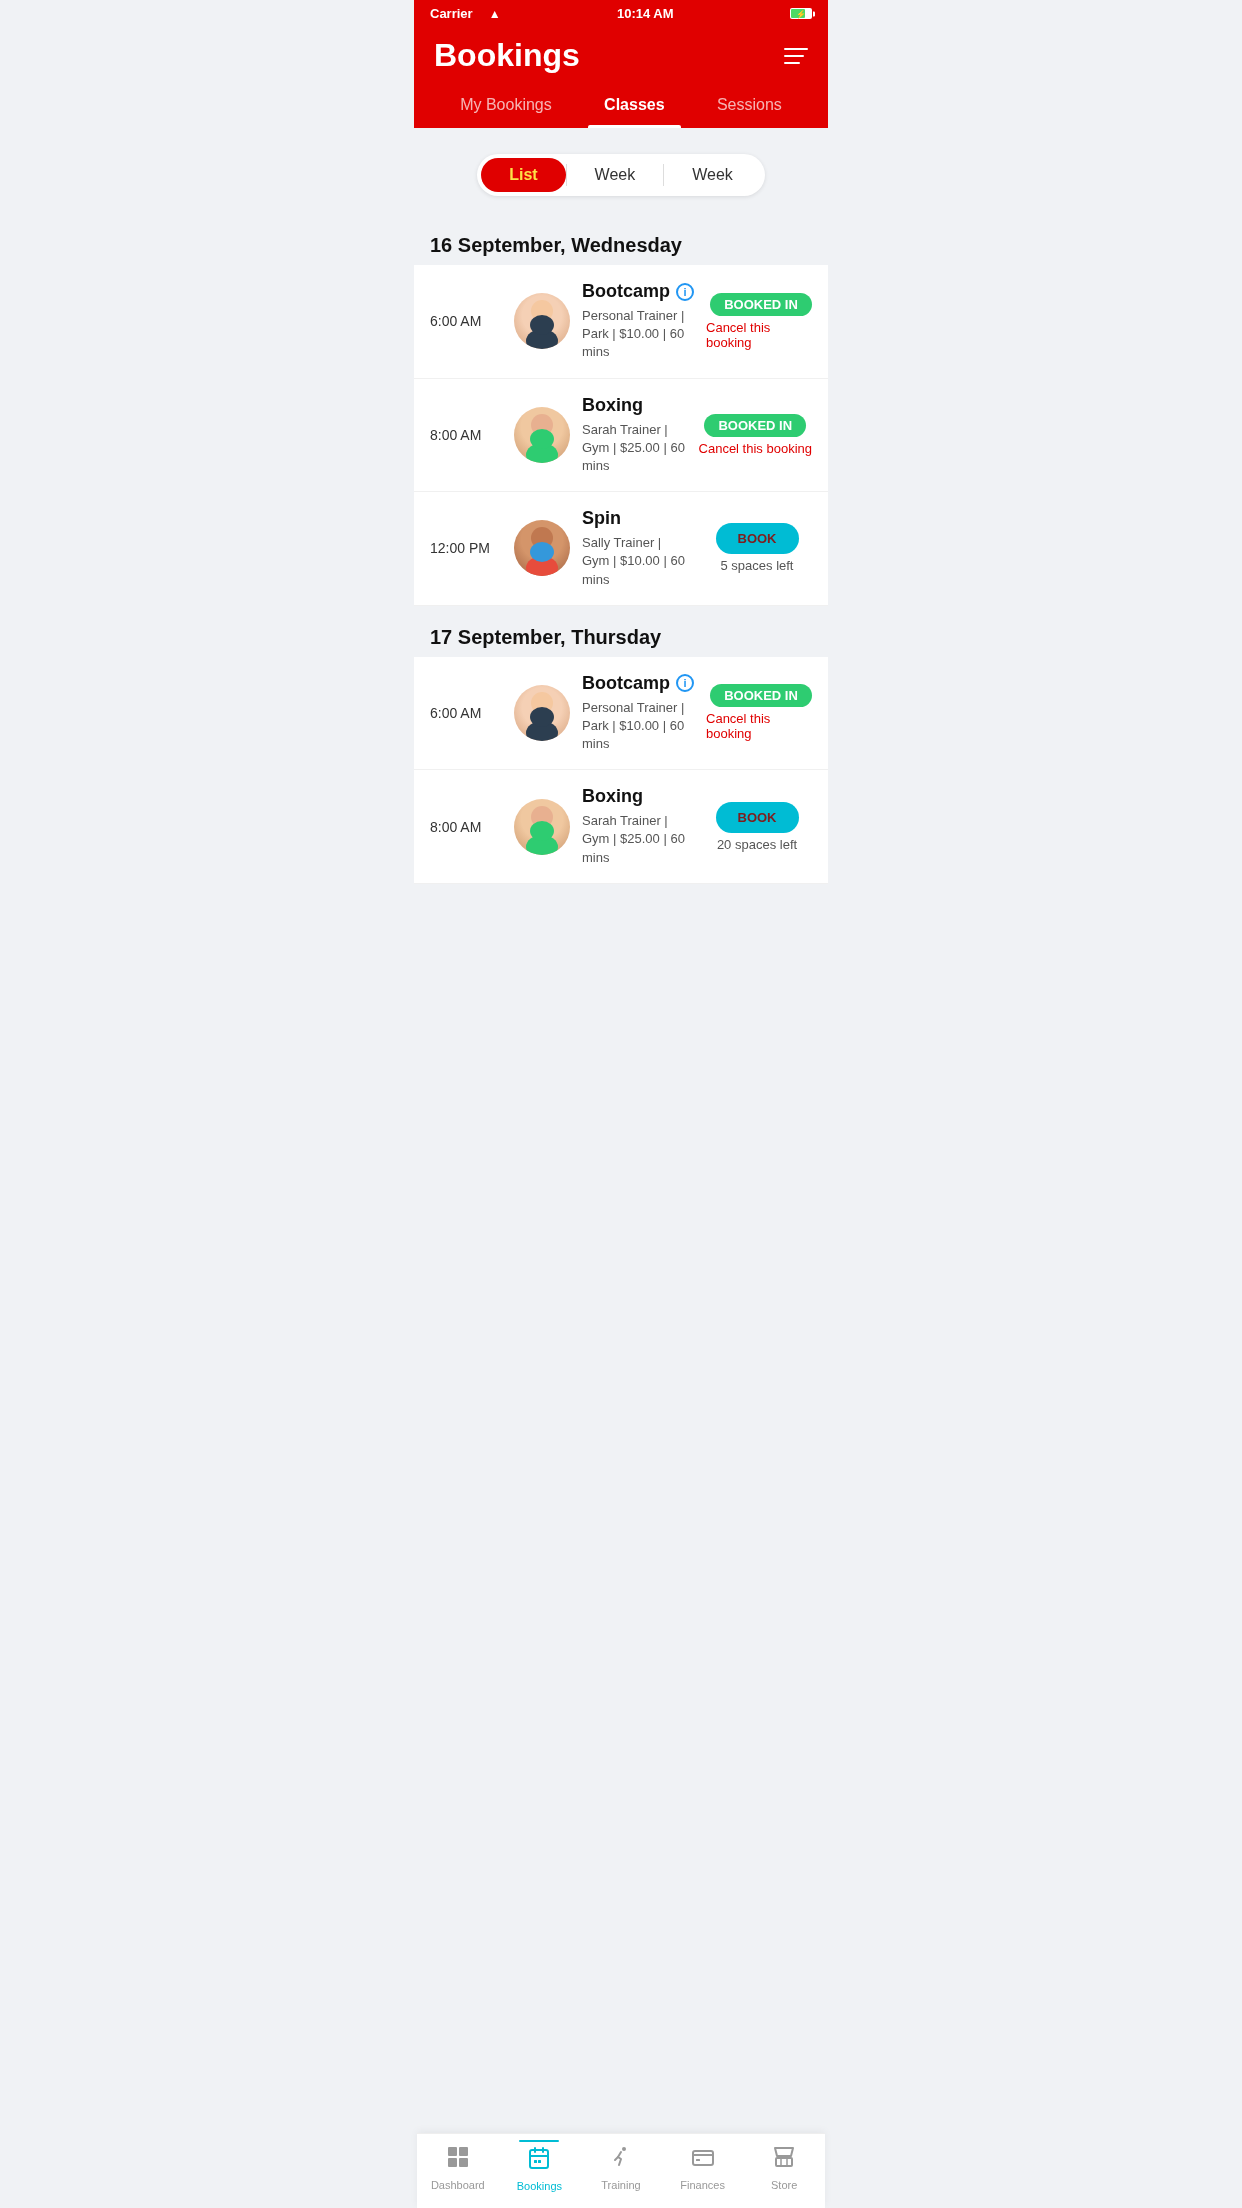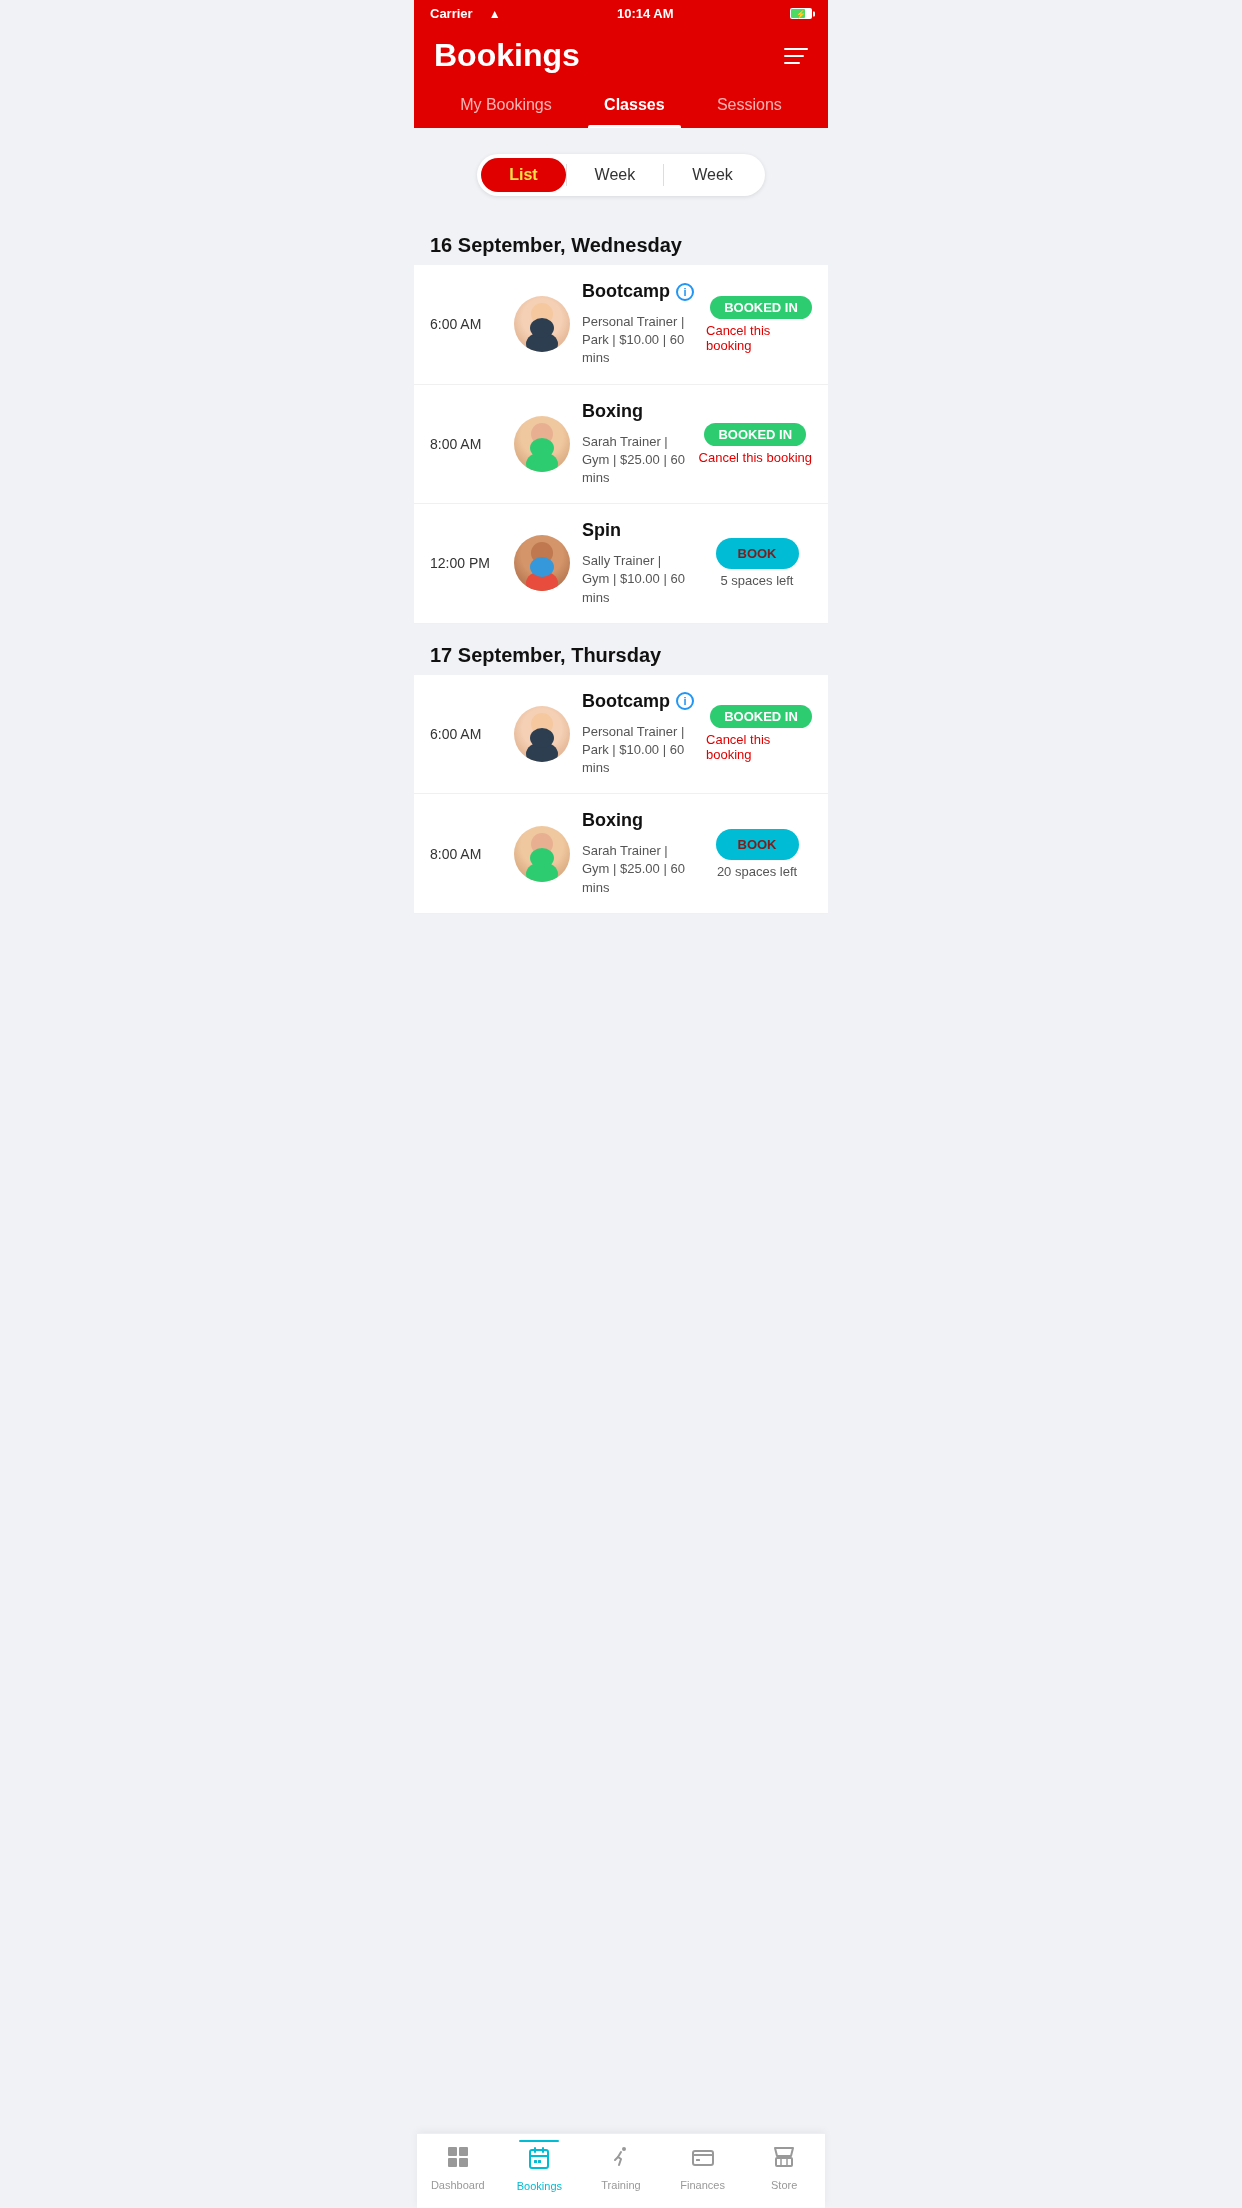--- a/index.html
+++ b/index.html
@@ -228,21 +228,21 @@
       align-items: center;
       justify-content: center;
       font-size: 11px;
       color: #2196F3;
       font-weight: 700;
       flex-shrink: 0;
     }
     .class-details {
       font-size: 13px;
       color: #555;
-      margin-top: 11px;
+      margin-top: 5px;
       line-height: 1.4;
     }
     .class-action {
       display: flex;
       flex-direction: column;
       align-items: center;
       gap: 4px;
       min-width: 110px;
     }
     .booked-btn {

